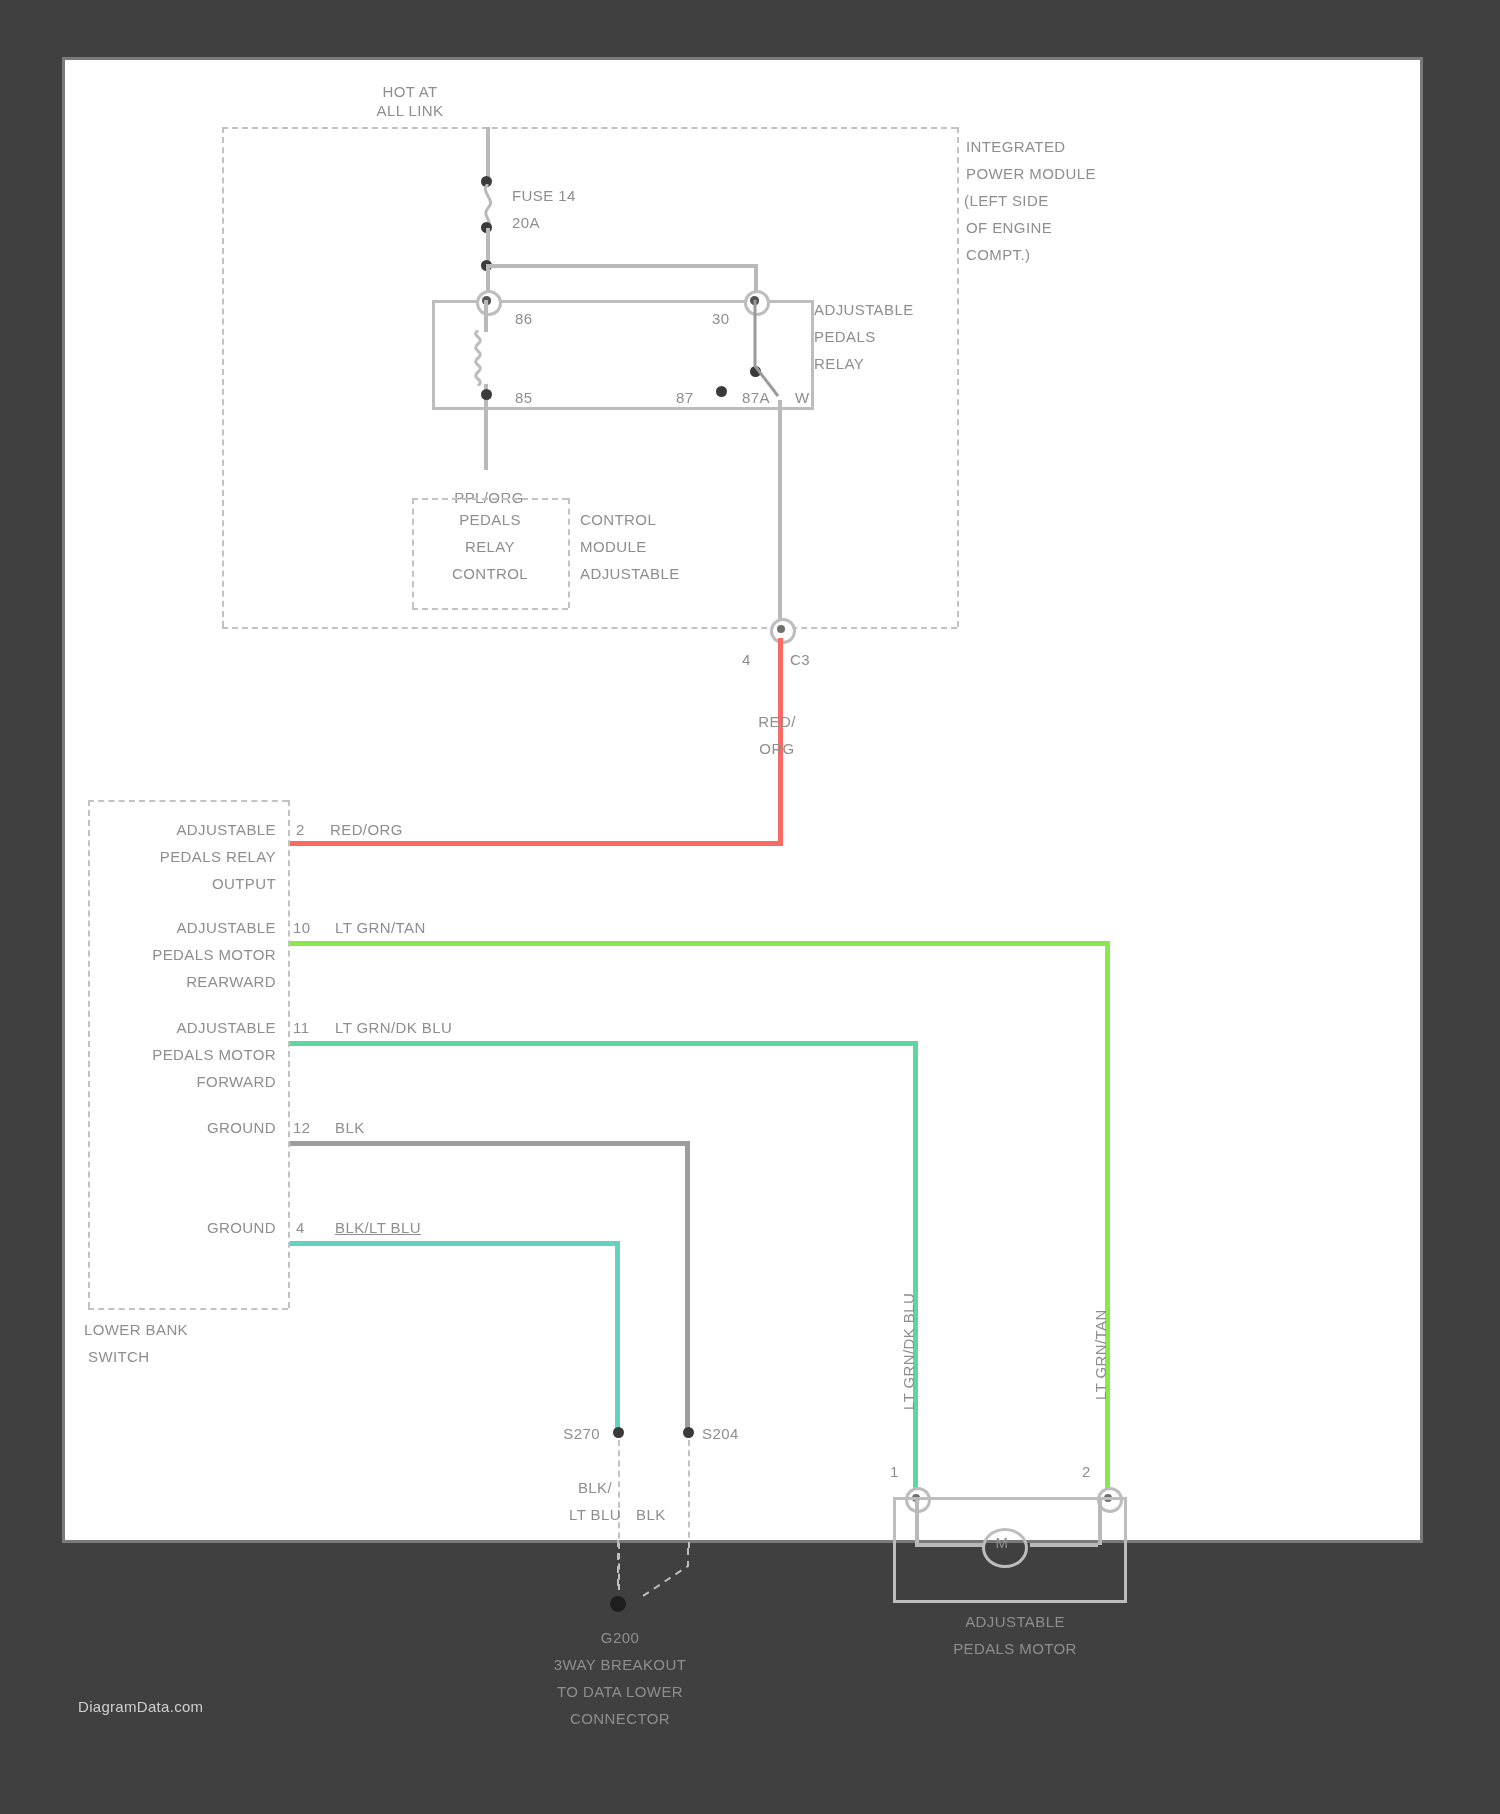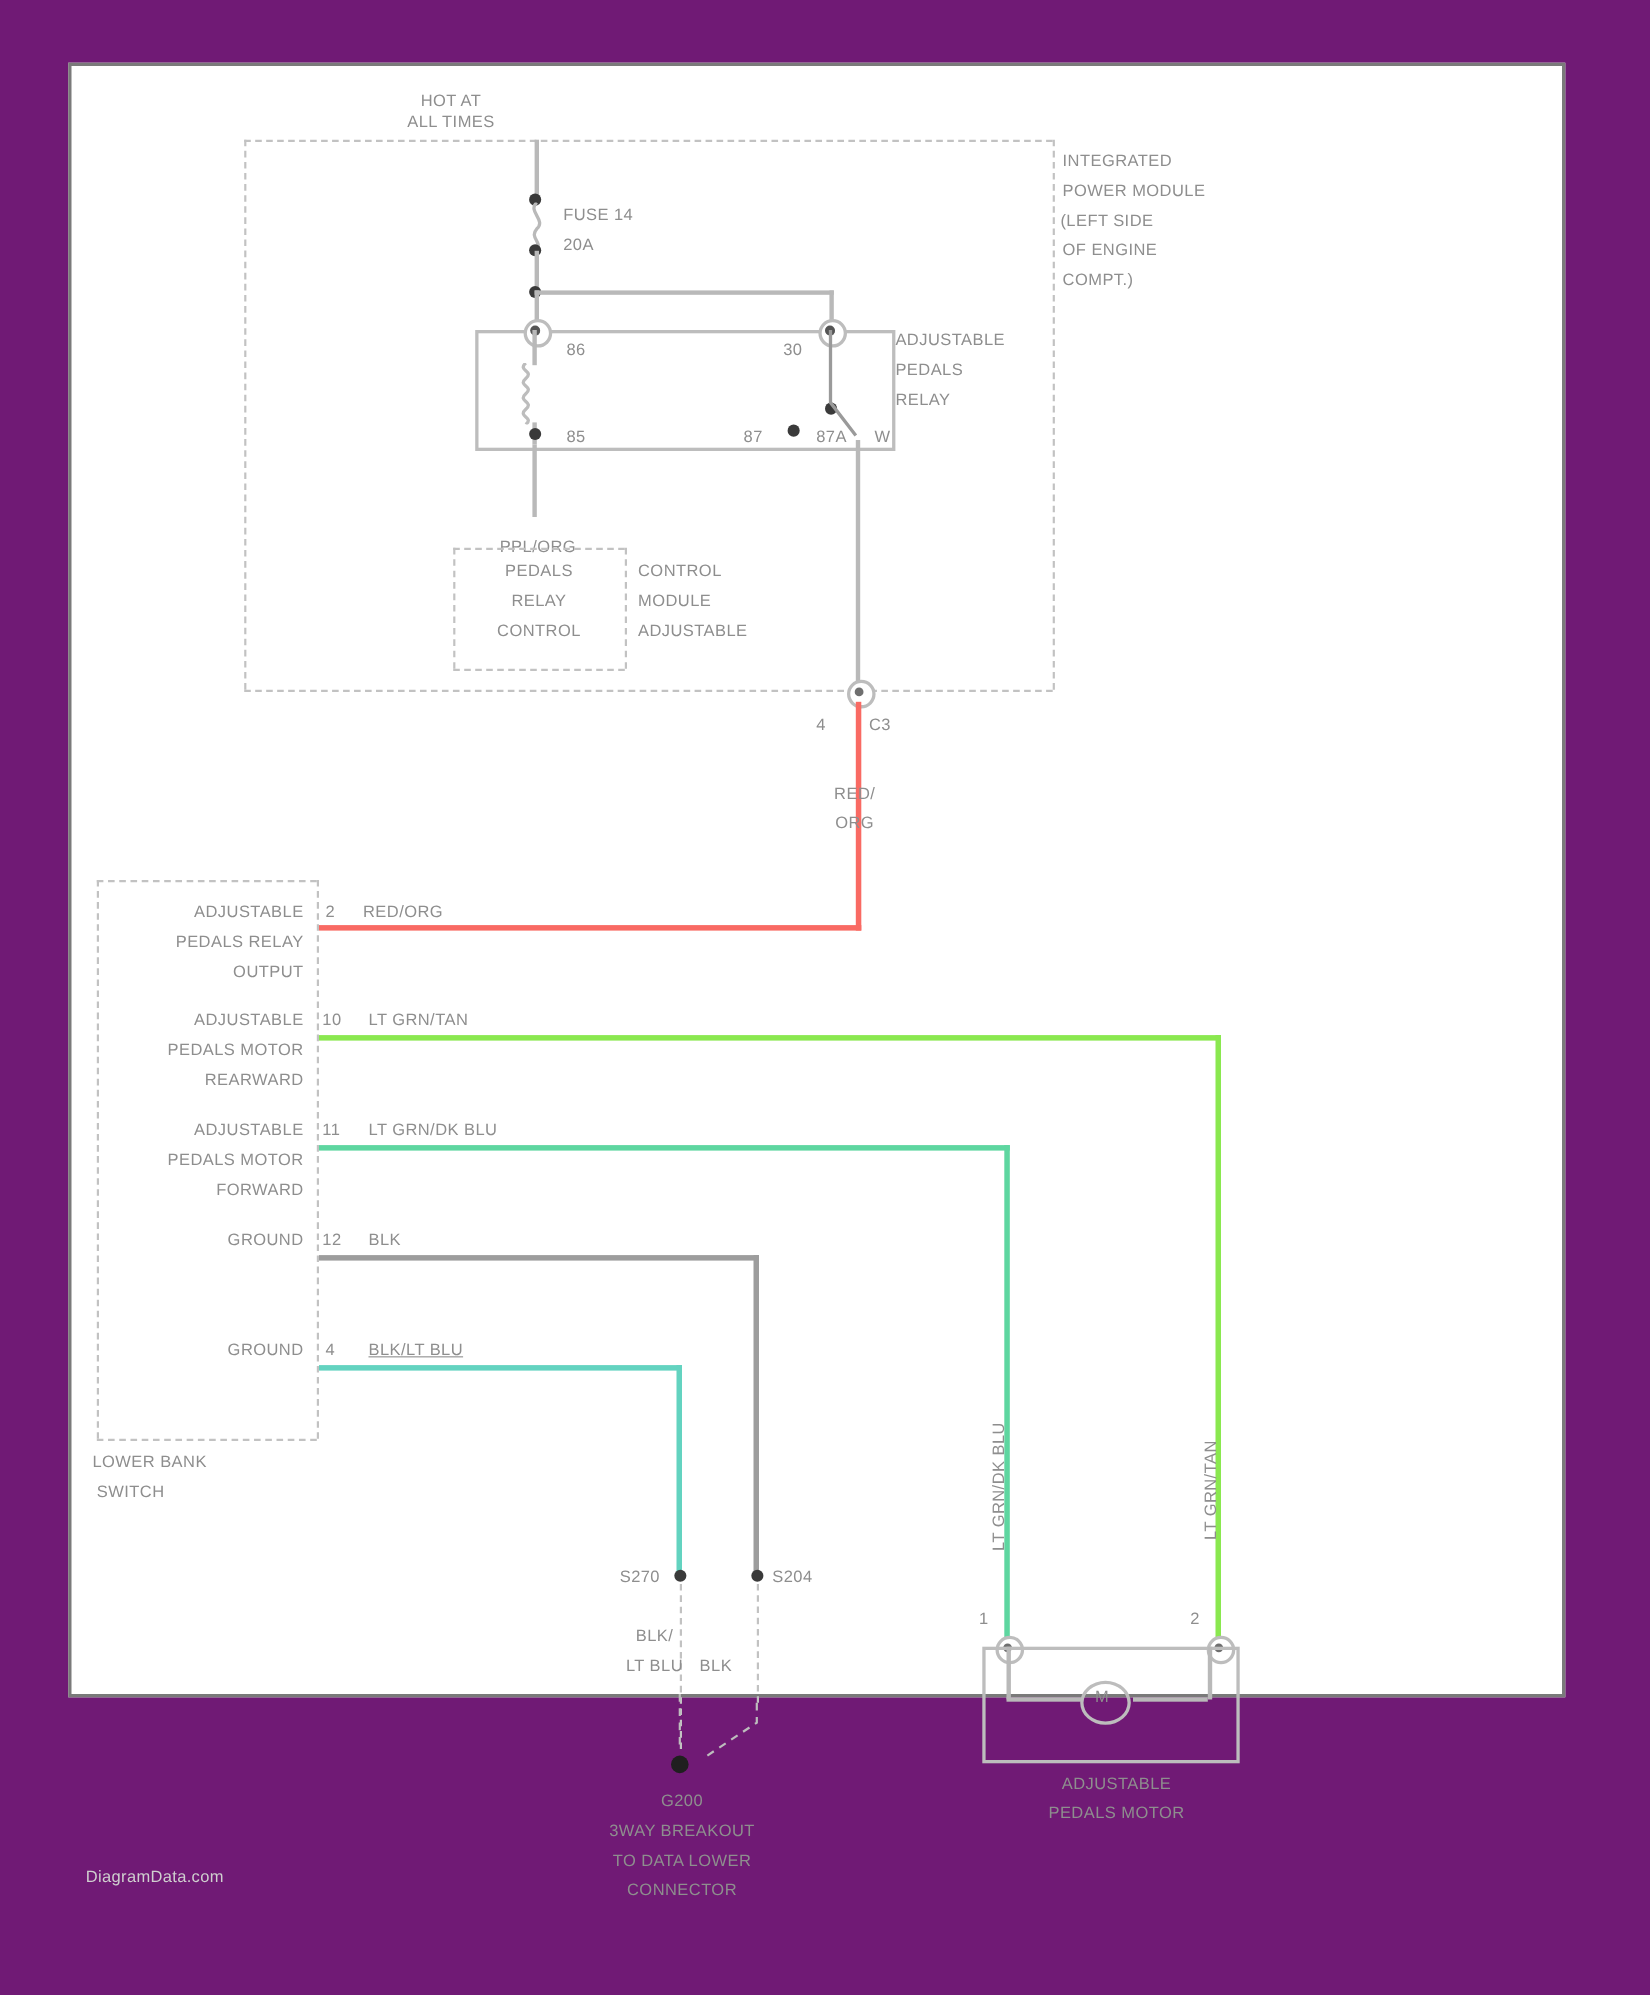--- a/index.html
+++ b/index.html
@@ -1,17 +1,17 @@
 <!DOCTYPE html>
 <html><head>
 <meta charset="utf-8">
 <style>
   html,body{margin:0;padding:0;background:#fff;}
   body{width:1500px;height:1814px;font-family:"Liberation Sans",sans-serif;position:relative;overflow:hidden;}
-  #sheet{position:absolute;left:0;top:0;width:1500px;height:1814px;background:#701a75;}
+  #sheet{position:absolute;left:0;top:0;width:1500px;height:1814px;background:#404040;}
   .frame{position:absolute;left:62px;top:57px;width:1355px;height:1480px;border:3px solid #7a7a7a;background:#fff;}
   .lbl{position:absolute;color:#8e8e8e;font-size:15px;line-height:19px;letter-spacing:.4px;white-space:pre;}
   .lbl.r{text-align:right;}
   .lbl.c{text-align:center;}
   .wire{position:absolute;background:#b9b9b9;}
   .wire.h{height:4px;}
   .wire.v{width:4px;}
   .wire.red{background:#f96a63;}
   .wire.red.h{height:5px;}
   .wire.red.v{width:5px;}
@@ -40,21 +40,21 @@
   .mtr{position:absolute;border:3px solid #bdbdbd;border-radius:50%;width:40px;height:34px;}
   .wm{position:absolute;color:#cfcfcf;font-size:15px;letter-spacing:.3px;}
 </style>
 </head>
 <body>
 
 <div id="sheet">
   <div class="frame"></div>
 
   <div class="lbl c" style="left:330px;top:82px;width:160px;">HOT AT</div>
-  <div class="lbl c" style="left:330px;top:101px;width:160px;">ALL TIMES</div>
+  <div class="lbl c" style="left:330px;top:101px;width:160px;">ALL LINK</div>
 
   <div class="dash-h" style="left:222px;top:127px;width:735px;"></div>
   <div class="dash-v" style="left:222px;top:127px;height:500px;"></div>
   <div class="dash-h" style="left:222px;top:627px;width:735px;"></div>
   <div class="dash-v" style="left:957px;top:127px;height:500px;"></div>
 
   <div class="lbl" style="left:966px;top:137px;">INTEGRATED</div>
   <div class="lbl" style="left:966px;top:164px;">POWER MODULE</div>
   <div class="lbl" style="left:964px;top:191px;">(LEFT SIDE</div>
   <div class="lbl" style="left:966px;top:218px;">OF ENGINE</div>

